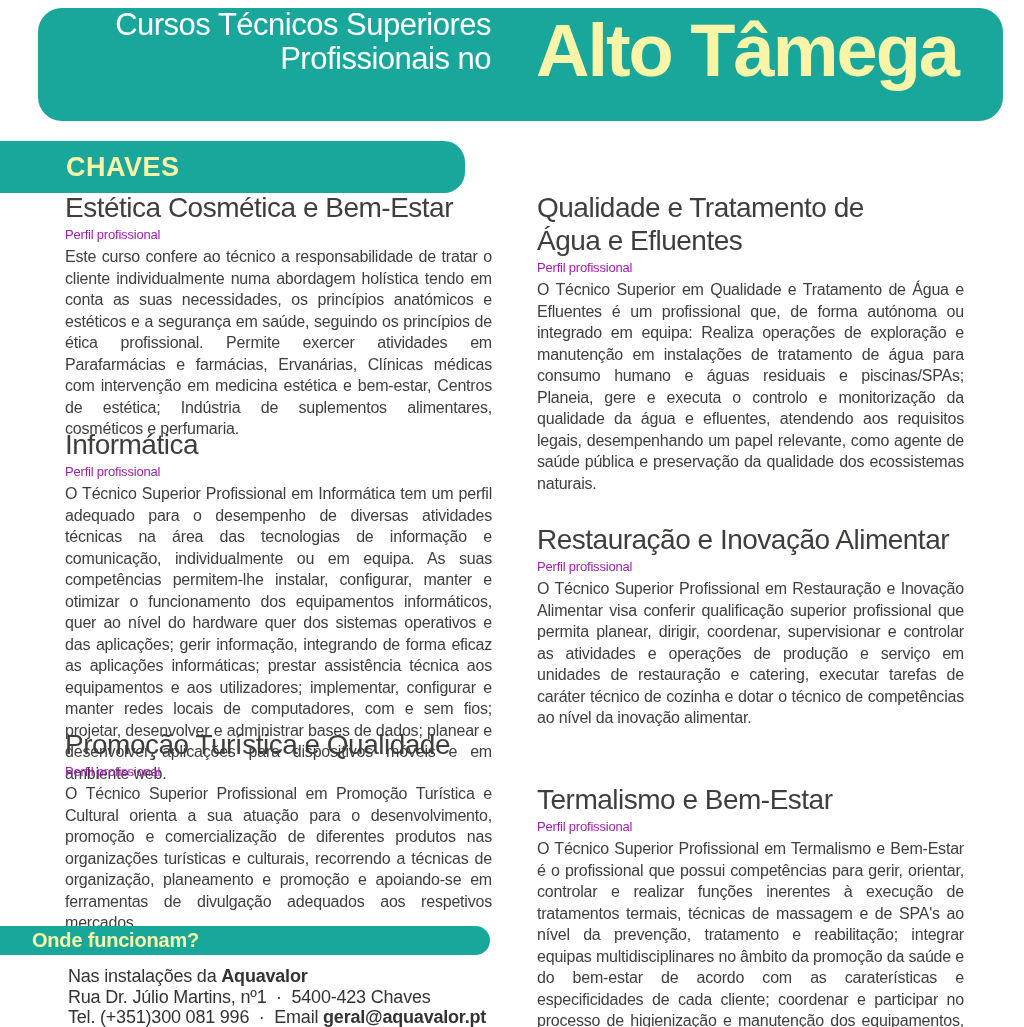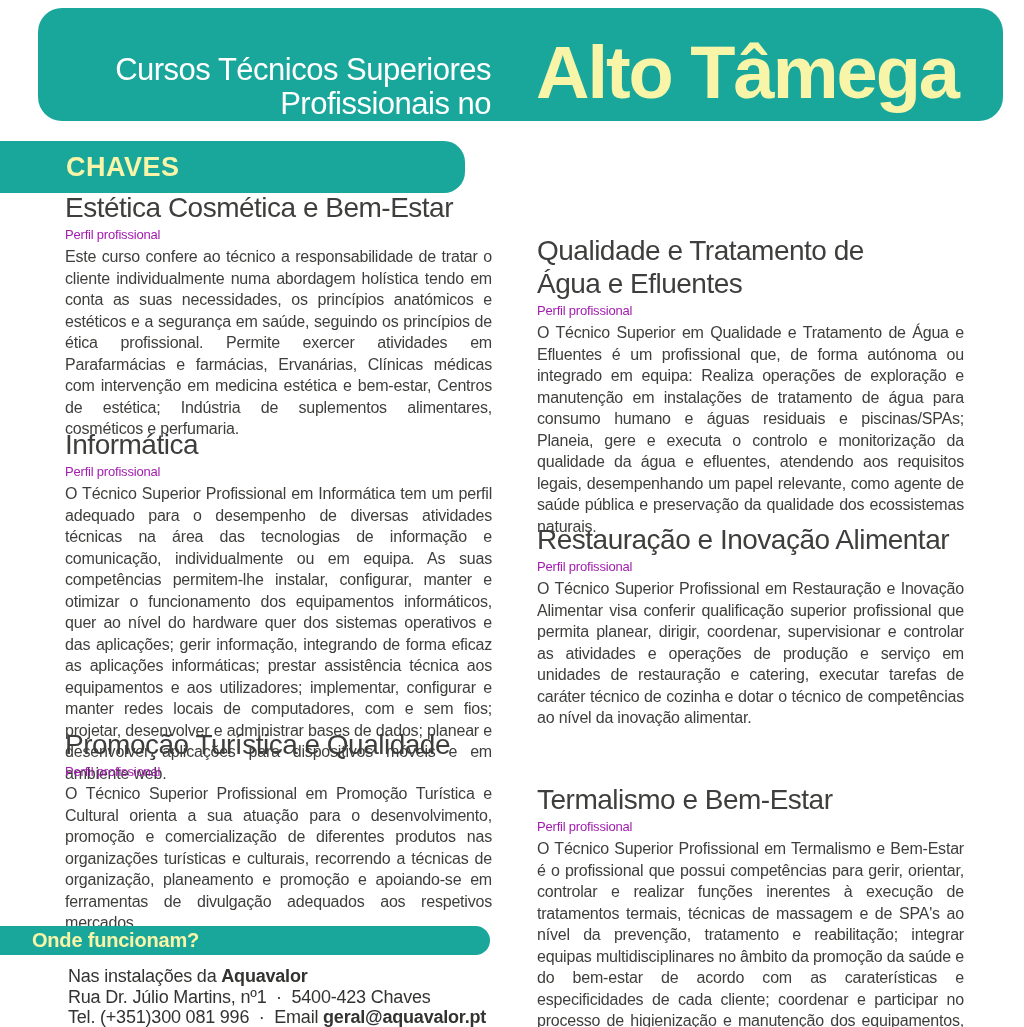--- a/index.html
+++ b/index.html
@@ -12,21 +12,21 @@
     font-family:"Liberation Sans", sans-serif;
     color:#3e3e3c;
   }
 
   
   .header-box {
     position:absolute; left:38px; top:8px;
     width:965px; height:113px;
     background:#19a79b;
     border-radius:24px;
-    display:flex; align-items:flex-end;
+    display:flex; align-items:flex-start;
   }
   .header-titles {
     width:405px; margin-left:48px;
     text-align:right;
     color:#ffffff;
     font-size:31px; line-height:34px;
     font-weight:400;
     letter-spacing:-0.5px;
   }
   .header-region {
@@ -54,21 +54,21 @@
     letter-spacing:0.5px;
   }
 
   
   .section { position:absolute; width:427px; }
   .col-left  { left:65px; }
   .col-right { left:537px; }
   .sec-l1 { top:191px; }
   .sec-l2 { top:428px; }
   .sec-l3 { top:728px; }
-  .sec-r1 { top:191px;margin-top:43px; }
+  .sec-r1 { top:191px; }
   .sec-r2 { top:523px; }
   .sec-r3 { top:783px; }
 
   .course-title {
     font-size:28px; font-weight:400;
     letter-spacing:-0.5px;
     line-height:33px;
     color:#3e3e3c;
     margin-bottom:3px;
   }

